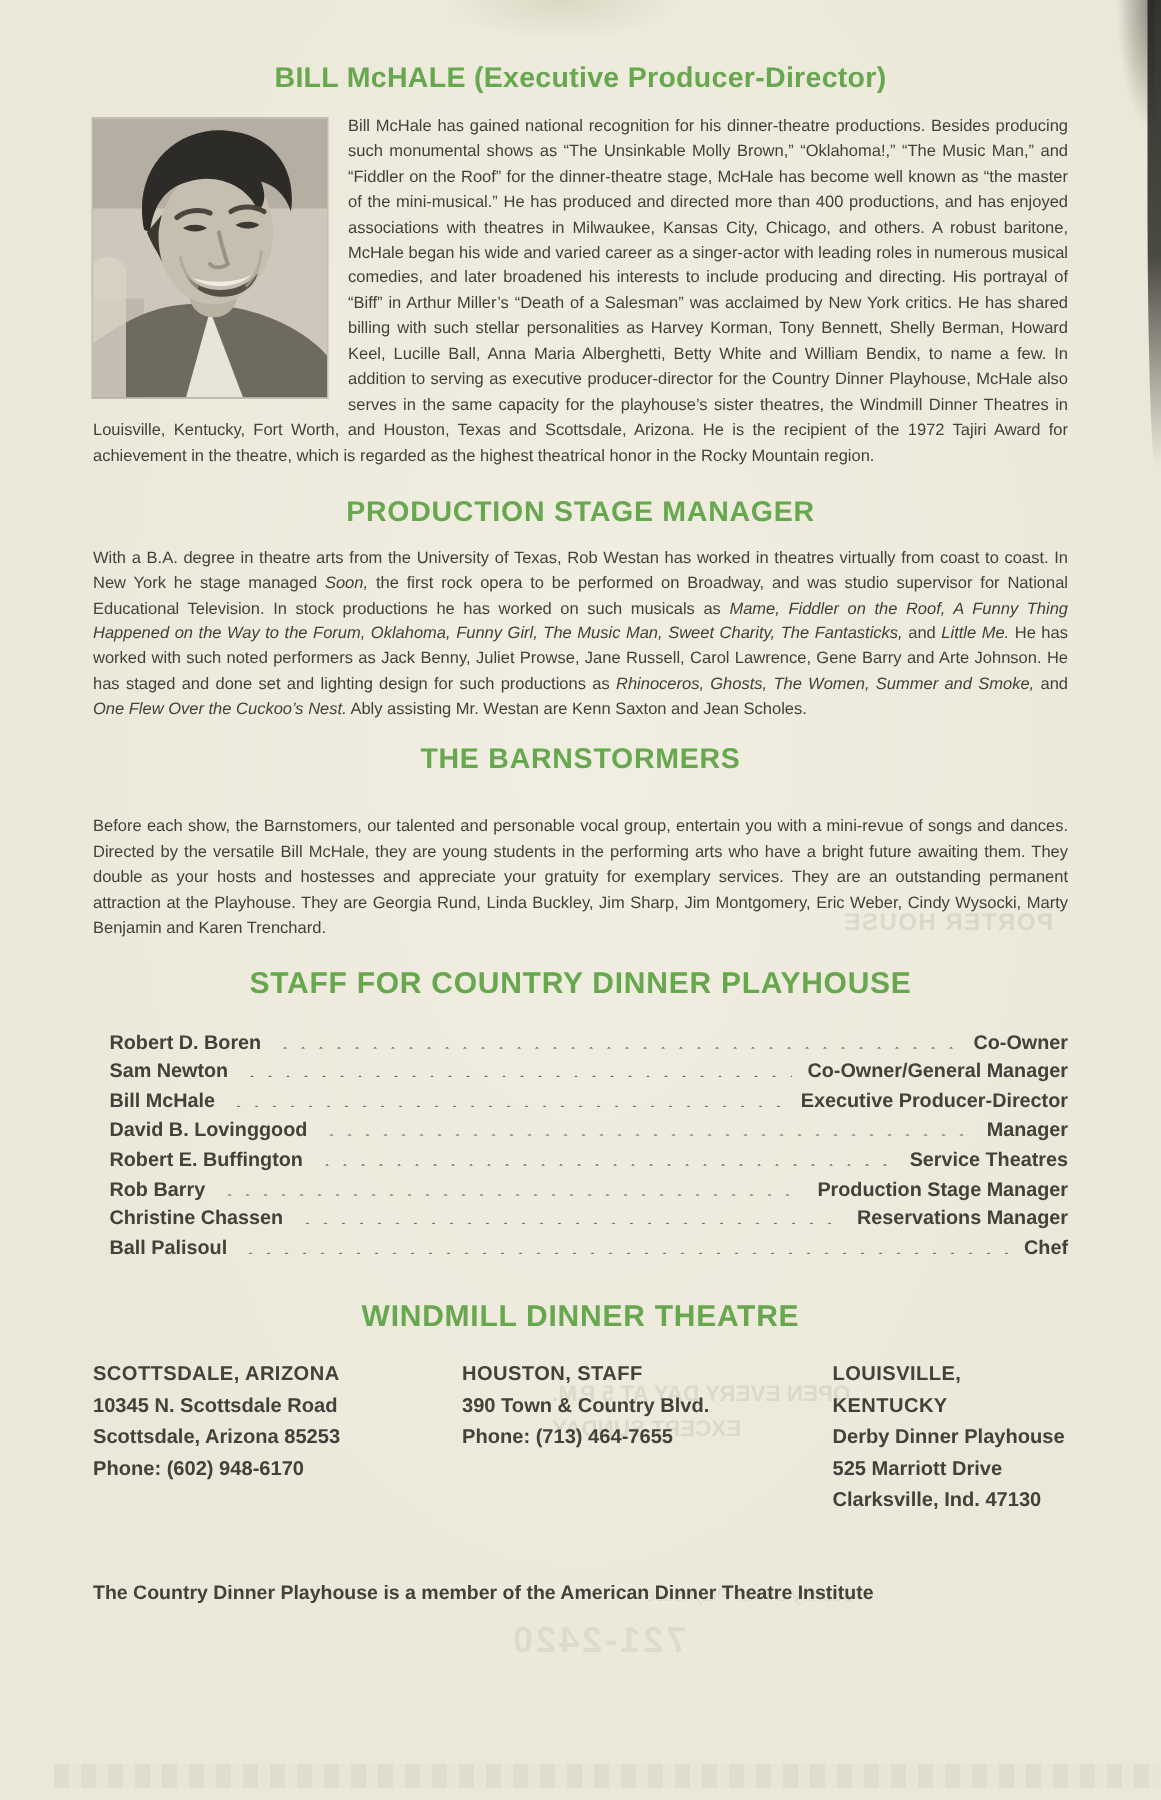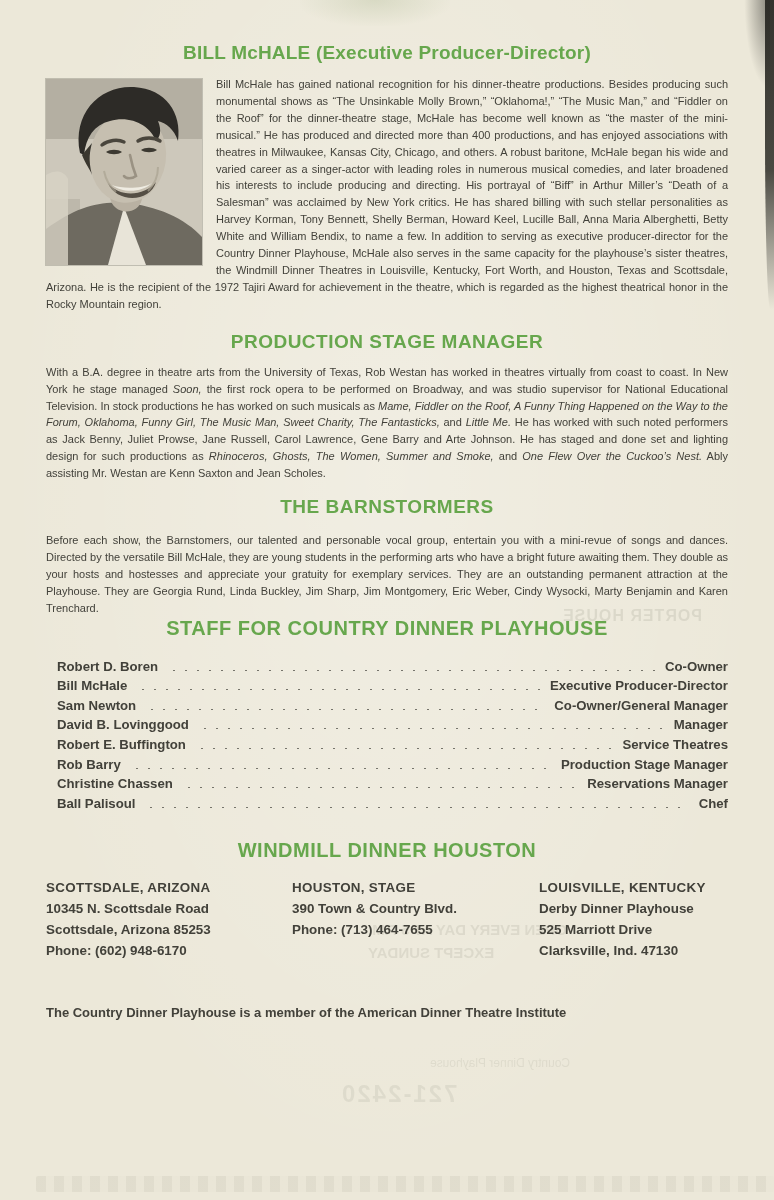--- a/index.html
+++ b/index.html
@@ -50,31 +50,31 @@
   }
   .corner-smudge{
     position:absolute;top:0;right:4px;width:26px;height:90px;
     background:radial-gradient(ellipse at 100% 0, rgba(40,40,36,.55), rgba(40,40,36,0) 70%);
   }
   .top-smudge{
     position:absolute;top:0;left:300px;width:150px;height:26px;
     background:radial-gradient(ellipse at 50% 0, rgba(140,160,110,.22), rgba(140,160,110,0) 75%);
   }
   
-  .content{position:relative;z-index:1;padding:0 46px;}
+  .content{position:relative;z-index:1;padding:0 62px;}
   h1,h2{
     color:var(--green);
     text-align:center;
     font-weight:bold;
     margin:0;
   }
   .h-mchale{font-size:19px;padding-top:42px;margin-bottom:12px;letter-spacing:.2px;}
   .h-psm{font-size:19px;margin-top:18px;margin-bottom:11px;letter-spacing:.5px;}
-  .h-barn{font-size:19px;margin-top:14px;margin-bottom:14px;letter-spacing:.5px;}
-  .h-staff{font-size:20px;margin-bottom:17px;letter-spacing:.5px;}
+  .h-barn{font-size:19px;margin-top:14px;margin-bottom:25px;letter-spacing:.5px;}
+  .h-staff{font-size:20px;margin-top:17px;margin-bottom:17px;letter-spacing:.5px;}
   .h-windmill{font-size:20px;margin-top:26px;margin-bottom:15px;letter-spacing:.5px;}
   p.body{
     margin:0;
     font-size:11px;
     line-height:16.9px;
     text-align:justify;
     font-weight:400;
     color:var(--ink);
   }
   em{font-style:italic;}
@@ -184,30 +184,30 @@
     <p class="body">Before each show, the Barnstomers, our talented and personable vocal group, entertain you with a mini-revue of songs and dances. Directed by the versatile Bill McHale, they are young students in the performing arts who have a bright future awaiting them. They double as your hosts and hostesses and appreciate your gratuity for exemplary services. They are an outstanding permanent attraction at the Playhouse. They are Georgia Rund, Linda Buckley, Jim Sharp, Jim Montgomery, Eric Weber, Cindy Wysocki, Marty Benjamin and Karen Trenchard.</p>
 
     <h2 class="h-staff">STAFF FOR COUNTRY DINNER PLAYHOUSE</h2>
     <div class="staff-list">
       <div class="staff-row">
         <span class="staff-name">Robert D. Boren</span>
         <span class="staff-leader"></span>
         <span class="staff-role">Co-Owner</span>
       </div>
       <div class="staff-row">
+        <span class="staff-name">Sam Newton</span>
+        <span class="staff-leader"></span>
+        <span class="staff-role">Co-Owner/General Manager</span>
+      </div>
+      <div class="staff-row">
         <span class="staff-name">Bill McHale</span>
         <span class="staff-leader"></span>
         <span class="staff-role">Executive Producer-Director</span>
       </div>
       <div class="staff-row">
-        <span class="staff-name">Sam Newton</span>
-        <span class="staff-leader"></span>
-        <span class="staff-role">Co-Owner/General Manager</span>
-      </div>
-      <div class="staff-row">
         <span class="staff-name">David B. Lovinggood</span>
         <span class="staff-leader"></span>
         <span class="staff-role">Manager</span>
       </div>
       <div class="staff-row">
         <span class="staff-name">Robert E. Buffington</span>
         <span class="staff-leader"></span>
         <span class="staff-role">Service Theatres</span>
       </div>
       <div class="staff-row">
@@ -220,30 +220,30 @@
         <span class="staff-leader"></span>
         <span class="staff-role">Reservations Manager</span>
       </div>
       <div class="staff-row">
         <span class="staff-name">Ball Palisoul</span>
         <span class="staff-leader"></span>
         <span class="staff-role">Chef</span>
       </div>
     </div>
 
-    <h2 class="h-windmill">WINDMILL DINNER HOUSTON</h2>
+    <h2 class="h-windmill">WINDMILL DINNER THEATRE</h2>
     <div class="locations">
       <div class="loc">
         <div class="loc-city">SCOTTSDALE, ARIZONA</div>
         <div>10345 N. Scottsdale Road</div>
         <div>Scottsdale, Arizona 85253</div>
         <div>Phone: (602) 948-6170</div>
       </div>
       <div class="loc">
-        <div class="loc-city">HOUSTON, STAGE</div>
+        <div class="loc-city">HOUSTON, STAFF</div>
         <div>390 Town &amp; Country Blvd.</div>
         <div>Phone: (713) 464-7655</div>
       </div>
       <div class="loc">
         <div class="loc-city">LOUISVILLE, KENTUCKY</div>
         <div>Derby Dinner Playhouse</div>
         <div>525 Marriott Drive</div>
         <div>Clarksville, Ind. 47130</div>
       </div>
     </div>

